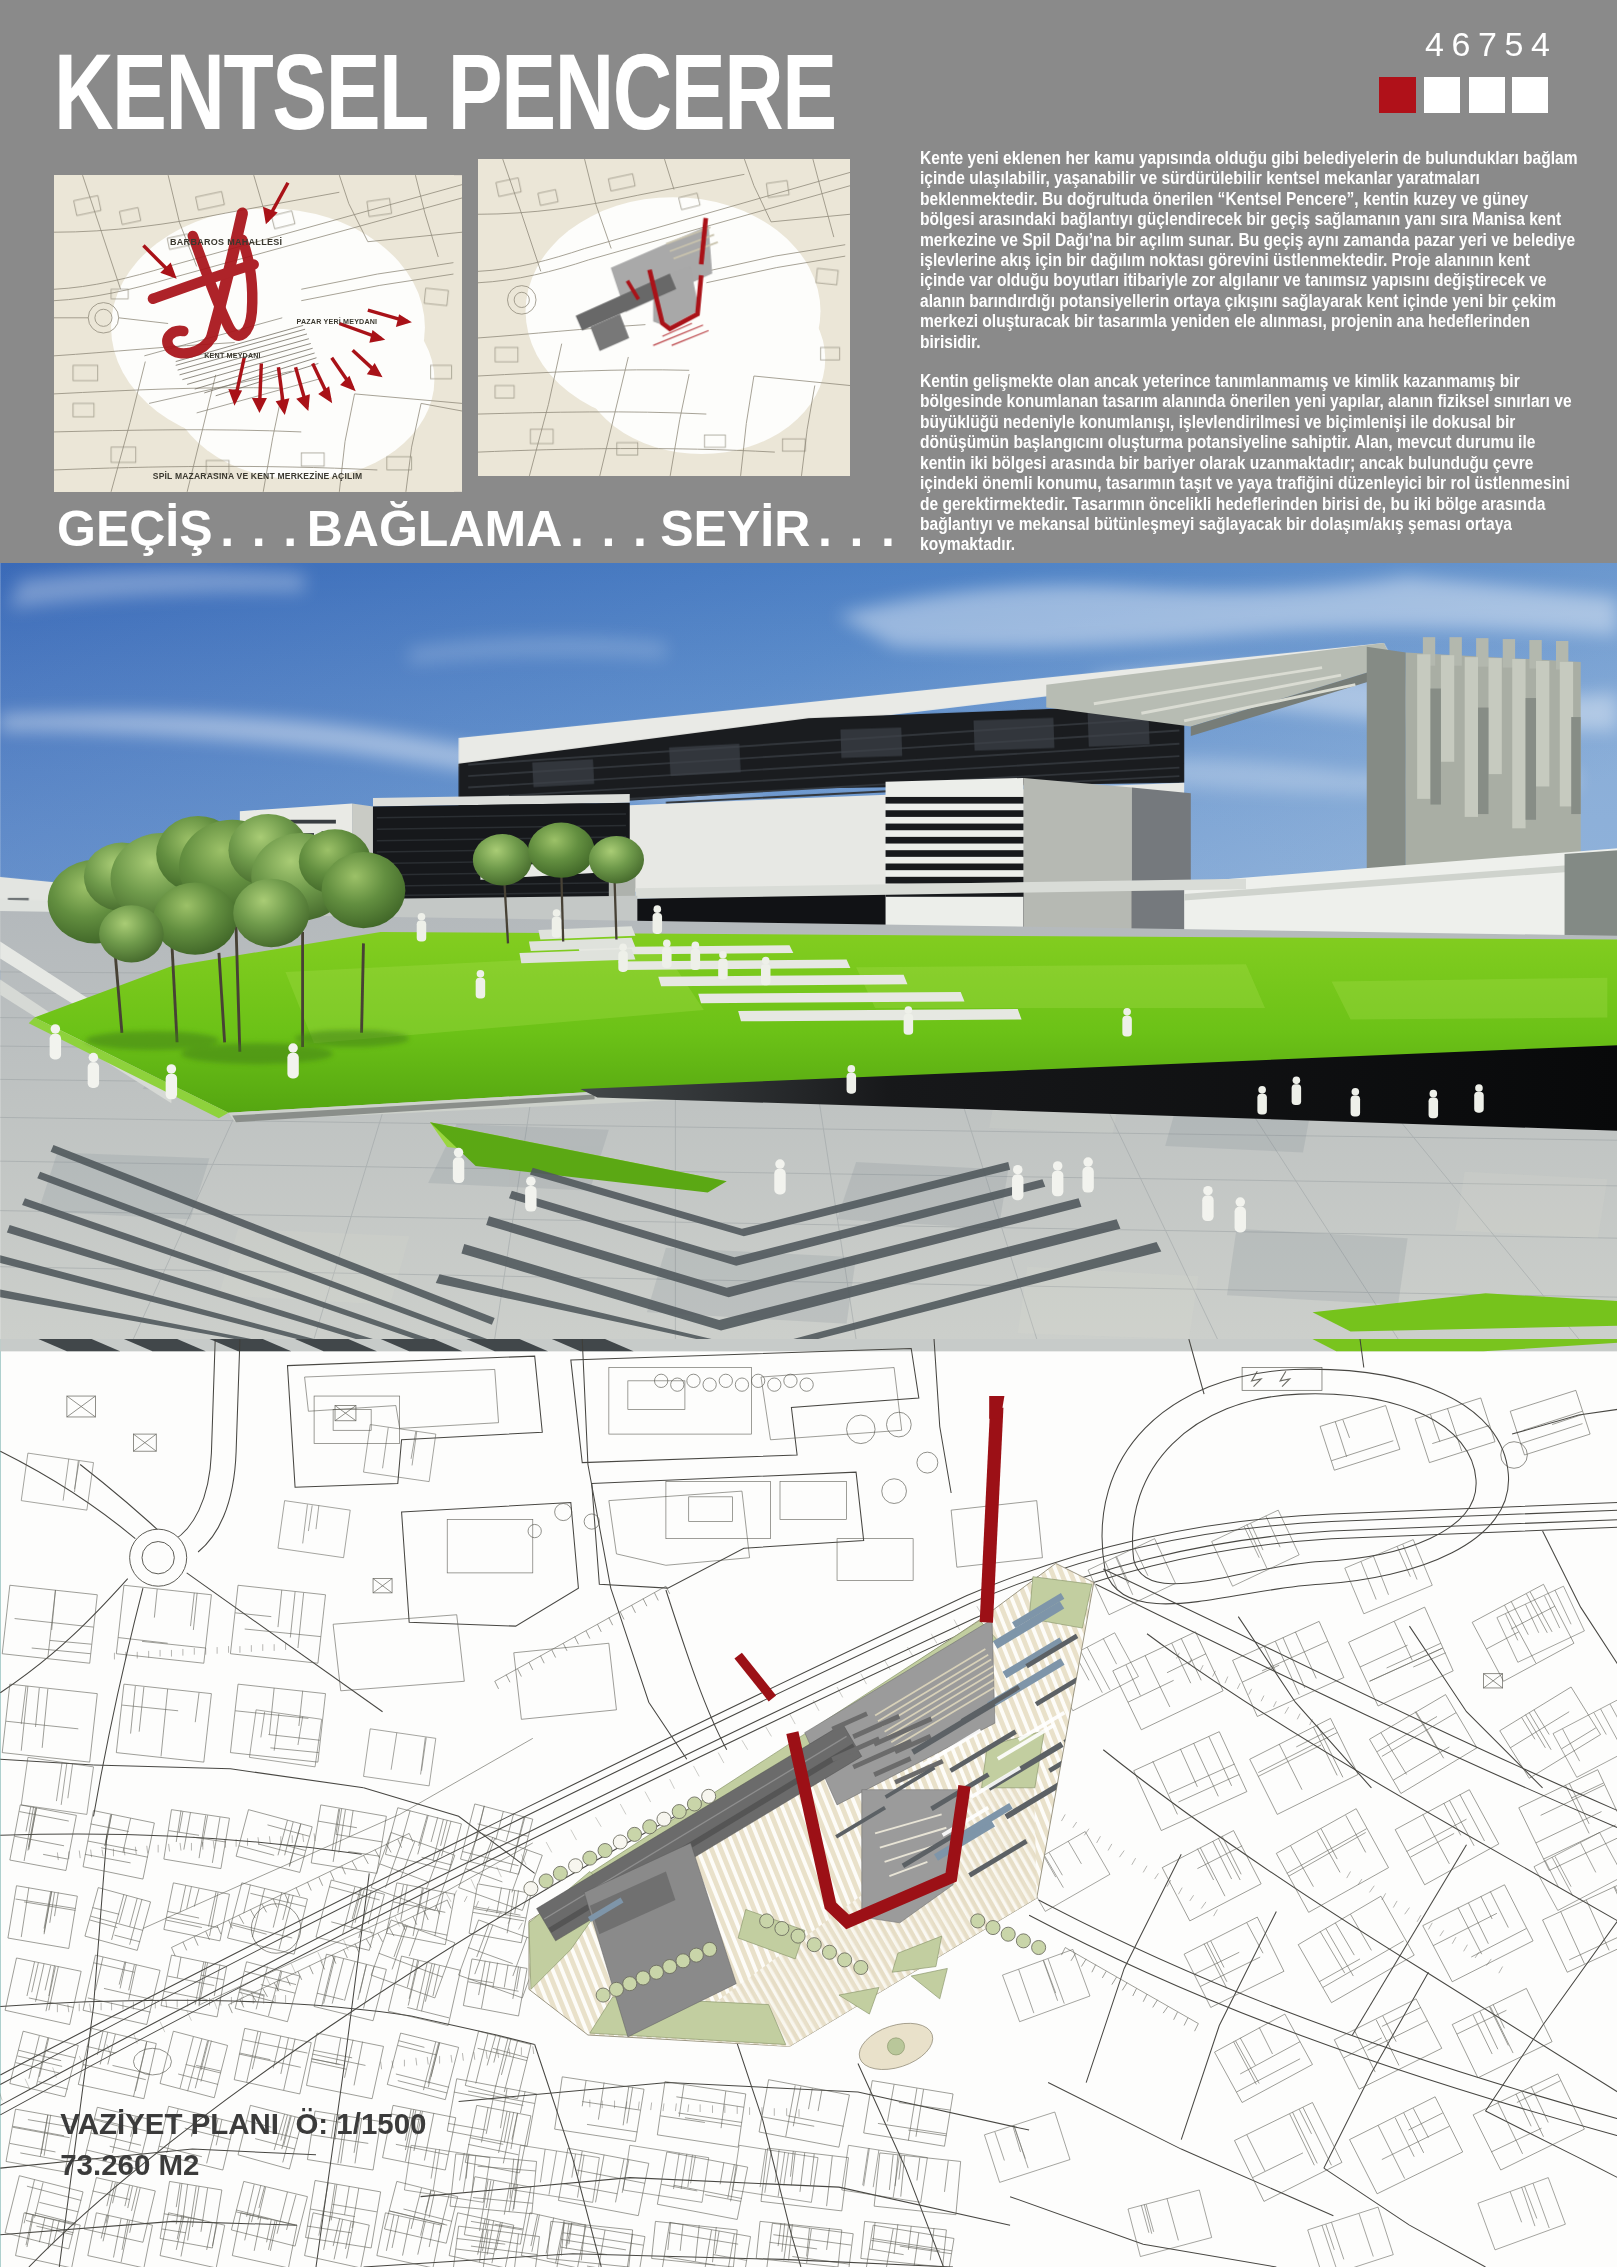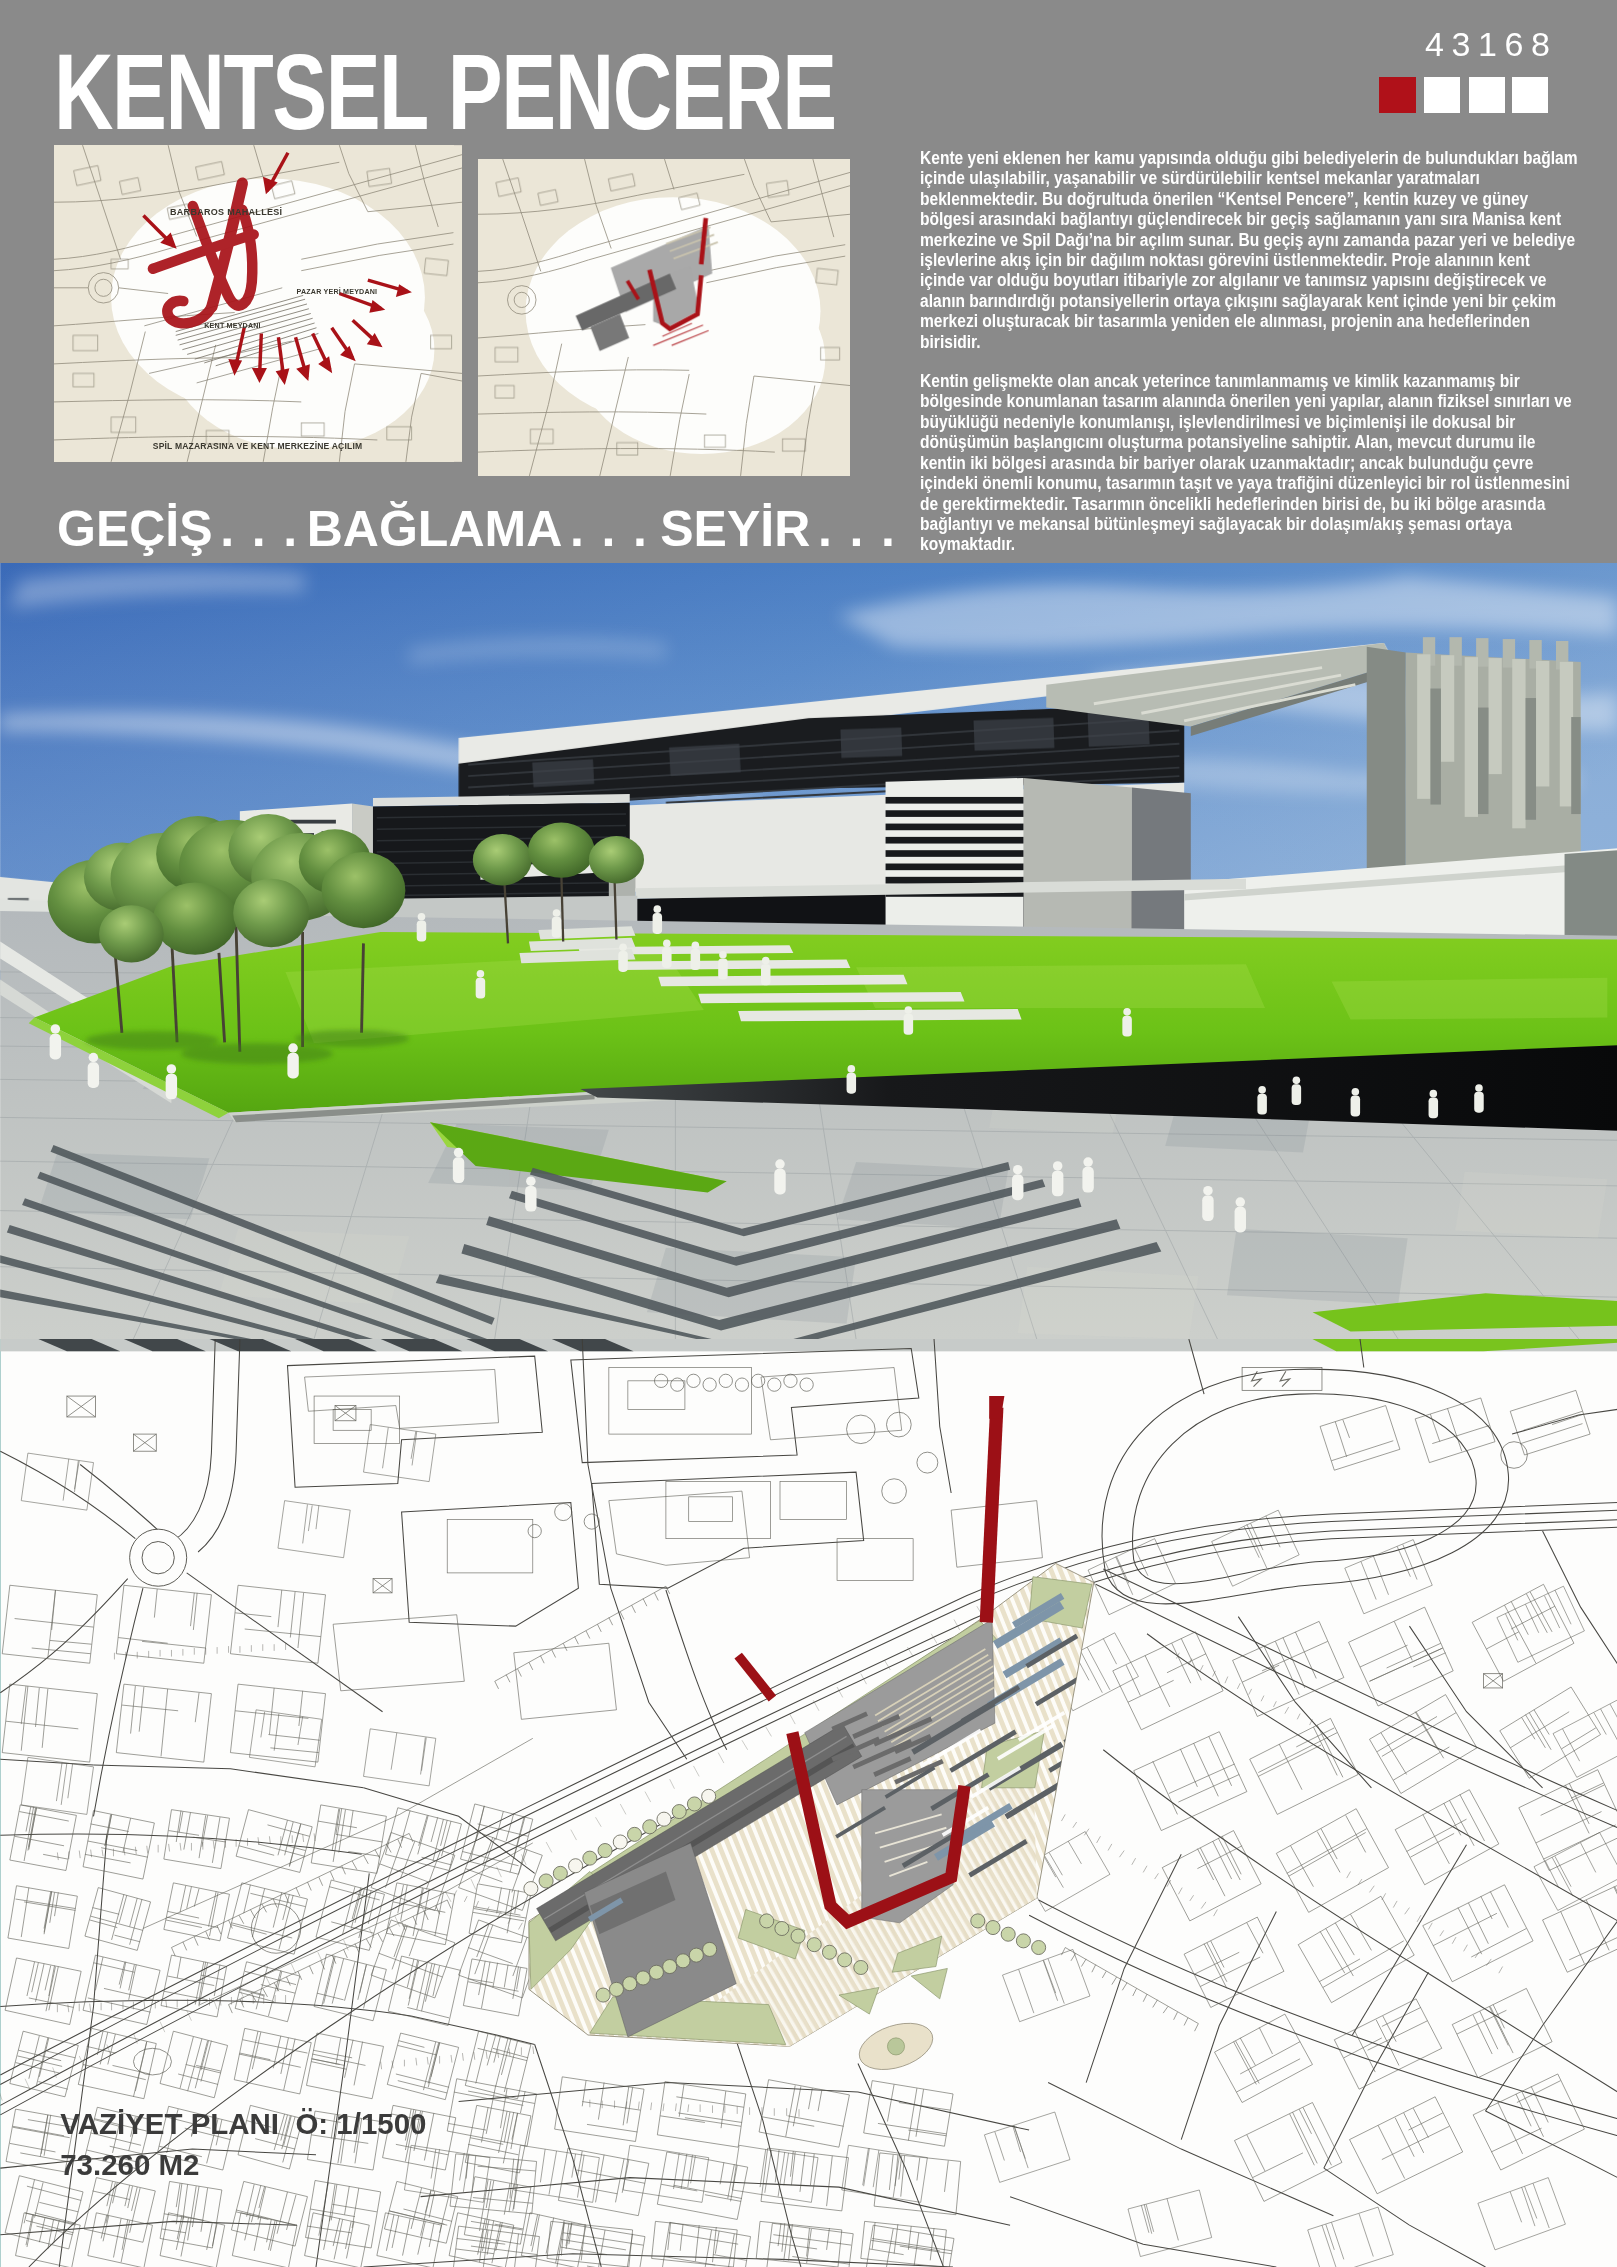--- a/index.html
+++ b/index.html
@@ -6,31 +6,31 @@
   body{width:1618px;height:2267px;position:relative;font-family:"Liberation Sans",sans-serif;background:#fff;overflow:hidden;}
   .abs{position:absolute;}
 </style>
 </head>
 <body>
 
 <div class="abs" style="left:0;top:0;width:1618px;height:563px;background:#8a8a8a;"></div>
 
 <div class="abs" style="left:54px;top:28.5px;width:856px;height:109px;color:#fff;font-weight:bold;font-size:108px;letter-spacing:-1.9px;transform:scaleX(0.762);transform-origin:left top;white-space:nowrap;">KENTSEL PENCERE</div>
 
-<div class="abs" style="left:1425px;top:25px;width:152px;color:#fff;font-size:34px;letter-spacing:7.6px;white-space:nowrap;">43168</div>
+<div class="abs" style="left:1425px;top:25px;width:152px;color:#fff;font-size:34px;letter-spacing:7.6px;white-space:nowrap;">46754</div>
 
 <div class="abs" style="left:1379px;top:77px;width:37px;height:36px;background:#b01119;"></div>
 
 <div class="abs" style="left:1424px;top:77px;width:36px;height:36px;background:#fff;"></div>
 
 <div class="abs" style="left:1469px;top:77px;width:36px;height:36px;background:#fff;"></div>
 
 <div class="abs" style="left:1512px;top:77px;width:36px;height:36px;background:#fff;"></div>
 
-<div class="abs" style="left:54px;top:145px;width:400px;height:317px;background:#ebe6d7;" id="panel1">
+<div class="abs" style="left:54px;top:175px;width:400px;height:317px;background:#ebe6d7;" id="panel1">
 <svg width="408" height="317" viewBox="0 0 429 333">
 <rect width="429" height="333" fill="#ebe6d7"></rect>
 
 <ellipse cx="225" cy="160" rx="165" ry="125" fill="#fdfdfb"></ellipse>
 <ellipse cx="260" cy="215" rx="140" ry="105" fill="#fdfdfb"></ellipse>
 
 <g stroke="#8d8878" stroke-width="0.9" fill="none" opacity="0.9">
   <path d="M0,120 C40,118 80,108 120,96 L429,10"></path>
   <path d="M0,132 C40,130 84,120 124,108 L429,24"></path>
   <path d="M0,60 C60,60 120,52 180,40 L300,18"></path>

